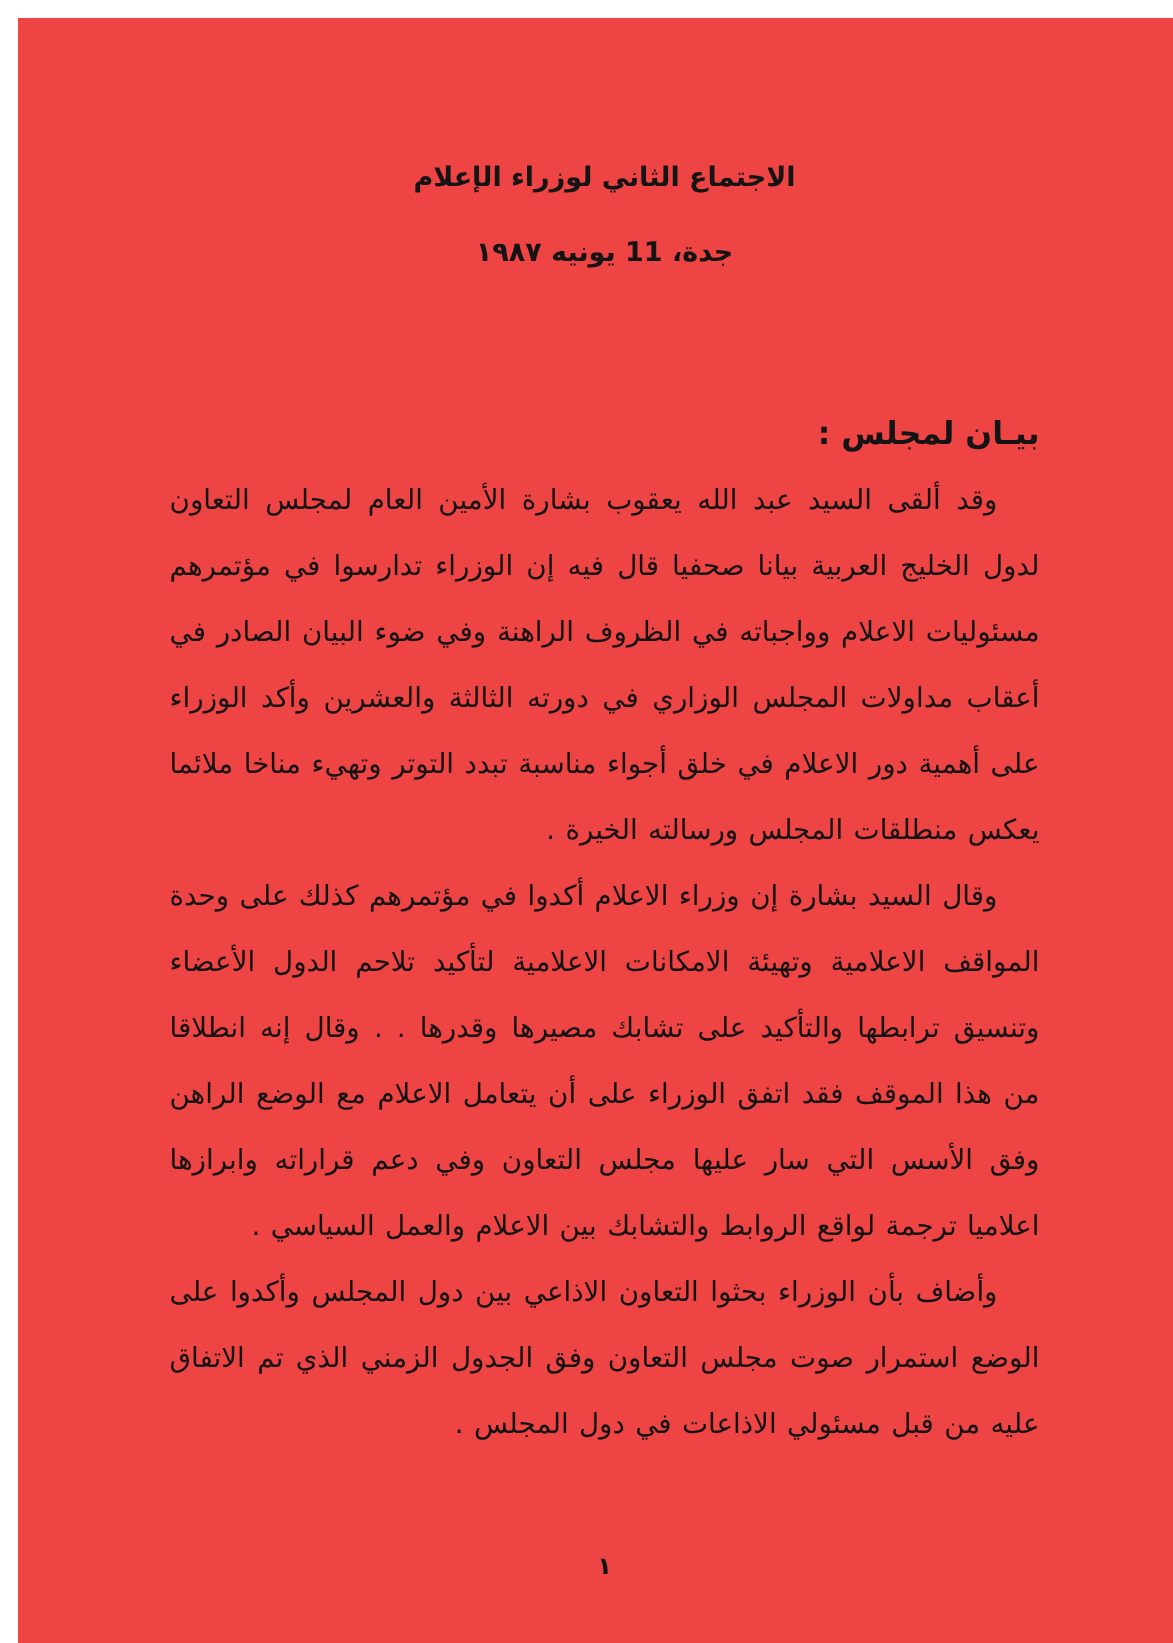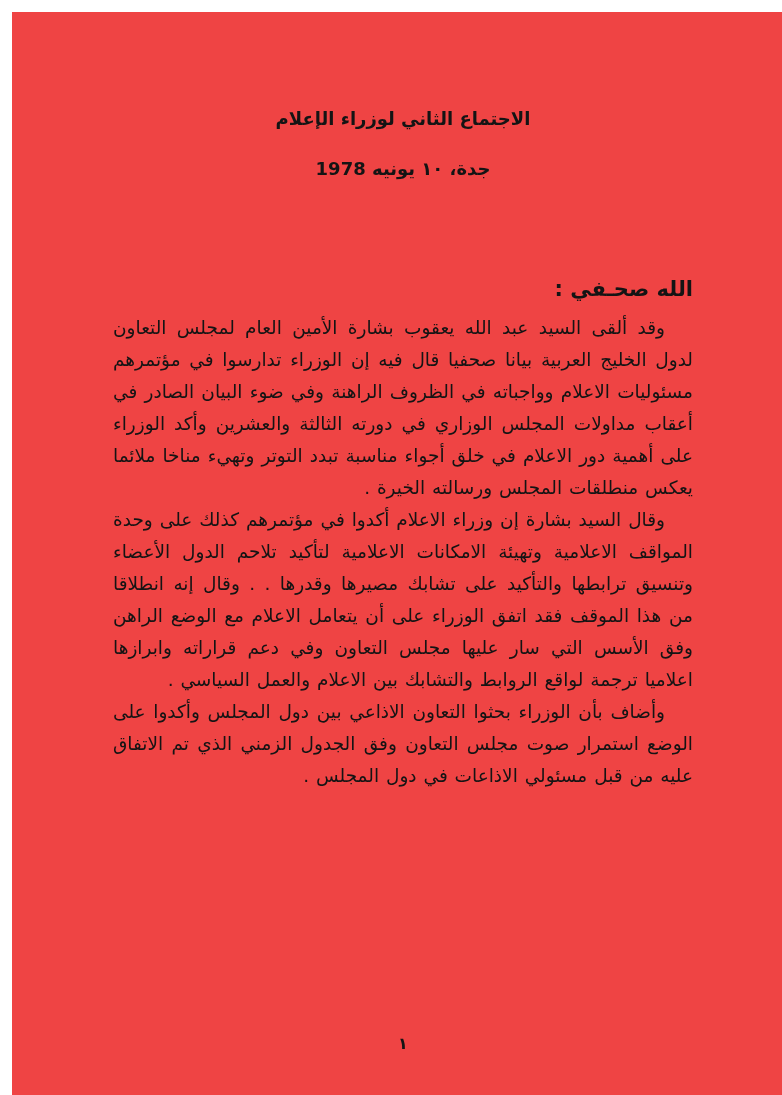--- a/index.html
+++ b/index.html
@@ -47,21 +47,21 @@
     line-height: 34px;
   }
   .pr-heading {
     font-size: 21px;
     font-weight: bold;
     line-height: 26px;
     margin: 16px 0 10px 0;
     text-align: right;
   }
   .pr-body .para {
-    line-height: 32px;
+    line-height: 44px;
   }
   .page-footer {
     position: absolute;
     left: 0;
     right: 0;
     top: 1022px;
     text-align: center;
     direction: rtl;
   }
   .page-number {
@@ -70,27 +70,27 @@
     color: #141414;
   }
 </style>
 </head>
 <body>
 
 <div class="page" dir="rtl">
 
   <header class="title-block">
     <div class="t-line">الاجتماع الثاني لوزراء الإعلام</div>
-    <div class="t-line">جدة، ١٠ يونيه 1978</div>
+    <div class="t-line">جدة، 11 يونيه ١٩٨٧</div>
   </header>
 
   <section class="body-text">
 
 
-    <h4 class="pr-heading">الله صحـفي :</h4>
+    <h4 class="pr-heading">بيـان لمجلس :</h4>
 
     <div class="pr-body">
       <p class="para">وقد ألقى السيد عبد الله يعقوب بشارة الأمين العام لمجلس التعاون لدول الخليج العربية بيانا صحفيا قال فيه إن الوزراء تدارسوا في مؤتمرهم مسئوليات الاعلام وواجباته في الظروف الراهنة وفي ضوء البيان الصادر في أعقاب مداولات المجلس الوزاري في دورته الثالثة والعشرين وأكد الوزراء على أهمية دور الاعلام في خلق أجواء مناسبة تبدد التوتر وتهيء مناخا ملائما يعكس منطلقات المجلس ورسالته الخيرة .</p>
       <p class="para">وقال السيد بشارة إن وزراء الاعلام أكدوا في مؤتمرهم كذلك على وحدة المواقف الاعلامية وتهيئة الامكانات الاعلامية لتأكيد تلاحم الدول الأعضاء وتنسيق ترابطها والتأكيد على تشابك مصيرها وقدرها . . وقال إنه انطلاقا من هذا الموقف فقد اتفق الوزراء على أن يتعامل الاعلام مع الوضع الراهن وفق الأسس التي سار عليها مجلس التعاون وفي دعم قراراته وابرازها اعلاميا ترجمة لواقع الروابط والتشابك بين الاعلام والعمل السياسي .</p>
       <p class="para">وأضاف بأن الوزراء بحثوا التعاون الاذاعي بين دول المجلس وأكدوا على الوضع استمرار صوت مجلس التعاون وفق الجدول الزمني الذي تم الاتفاق عليه من قبل مسئولي الاذاعات في دول المجلس .</p>
     </div>
 
   </section>
 
   <footer class="page-footer">

